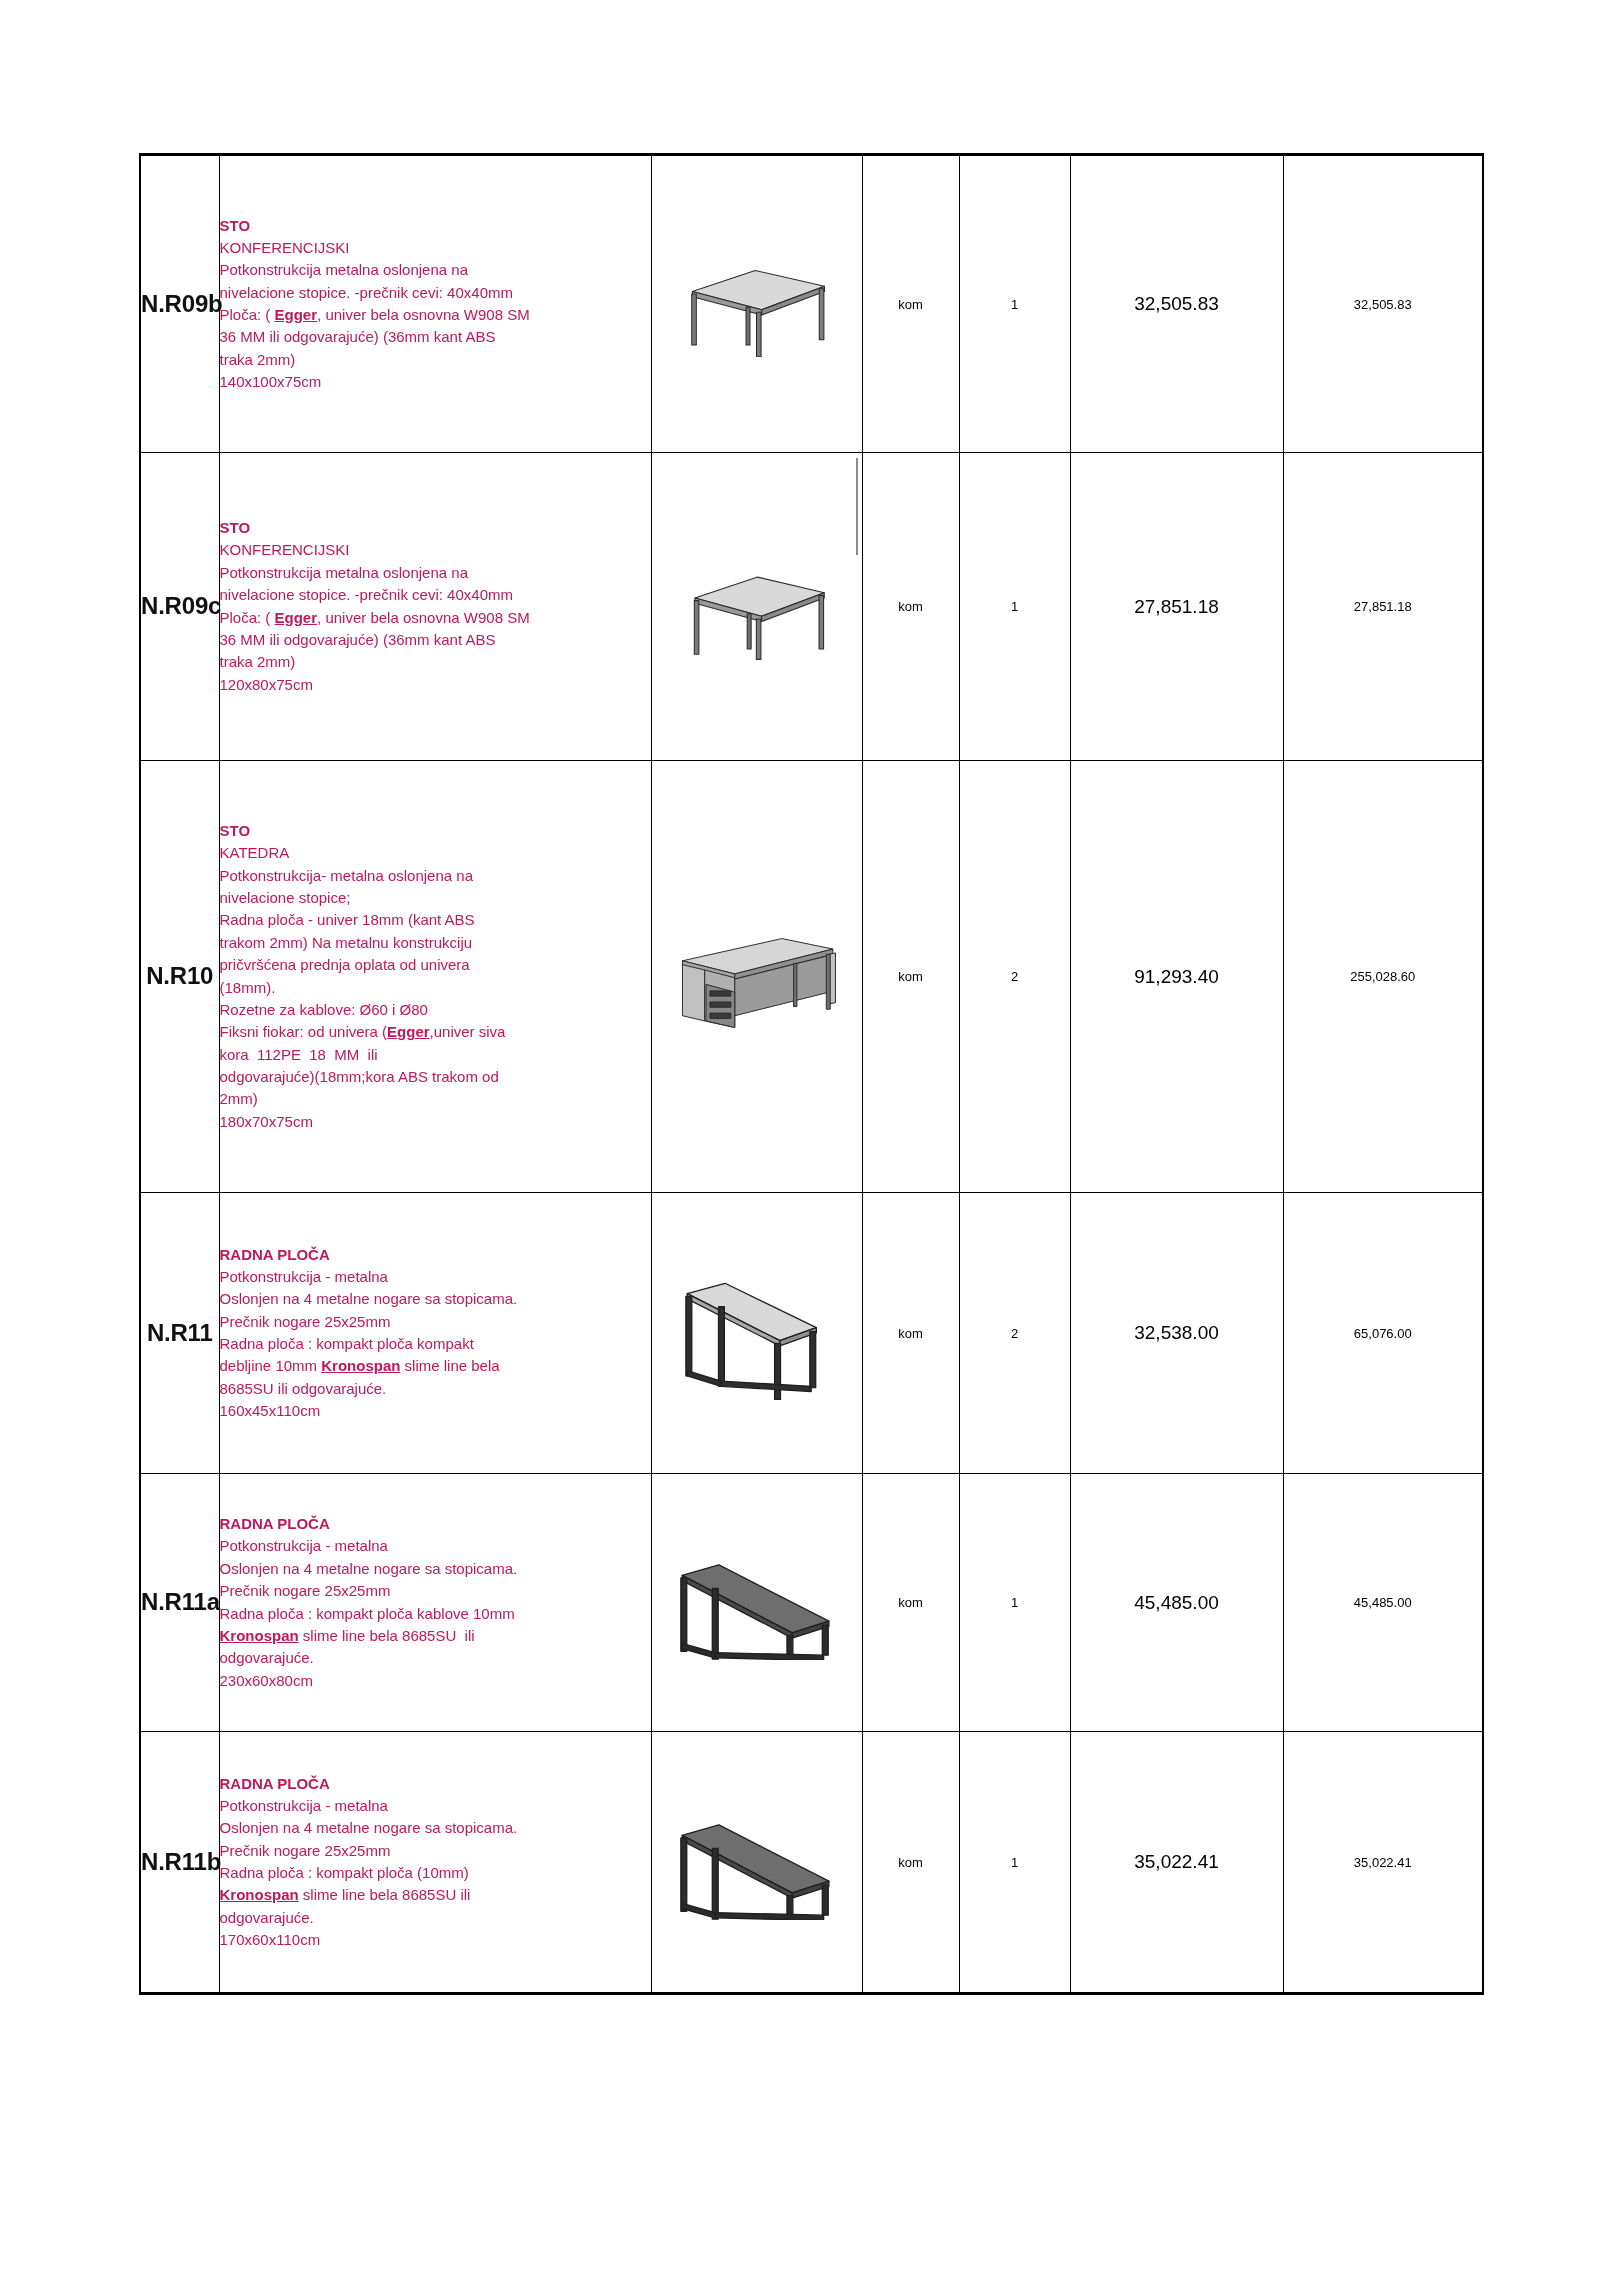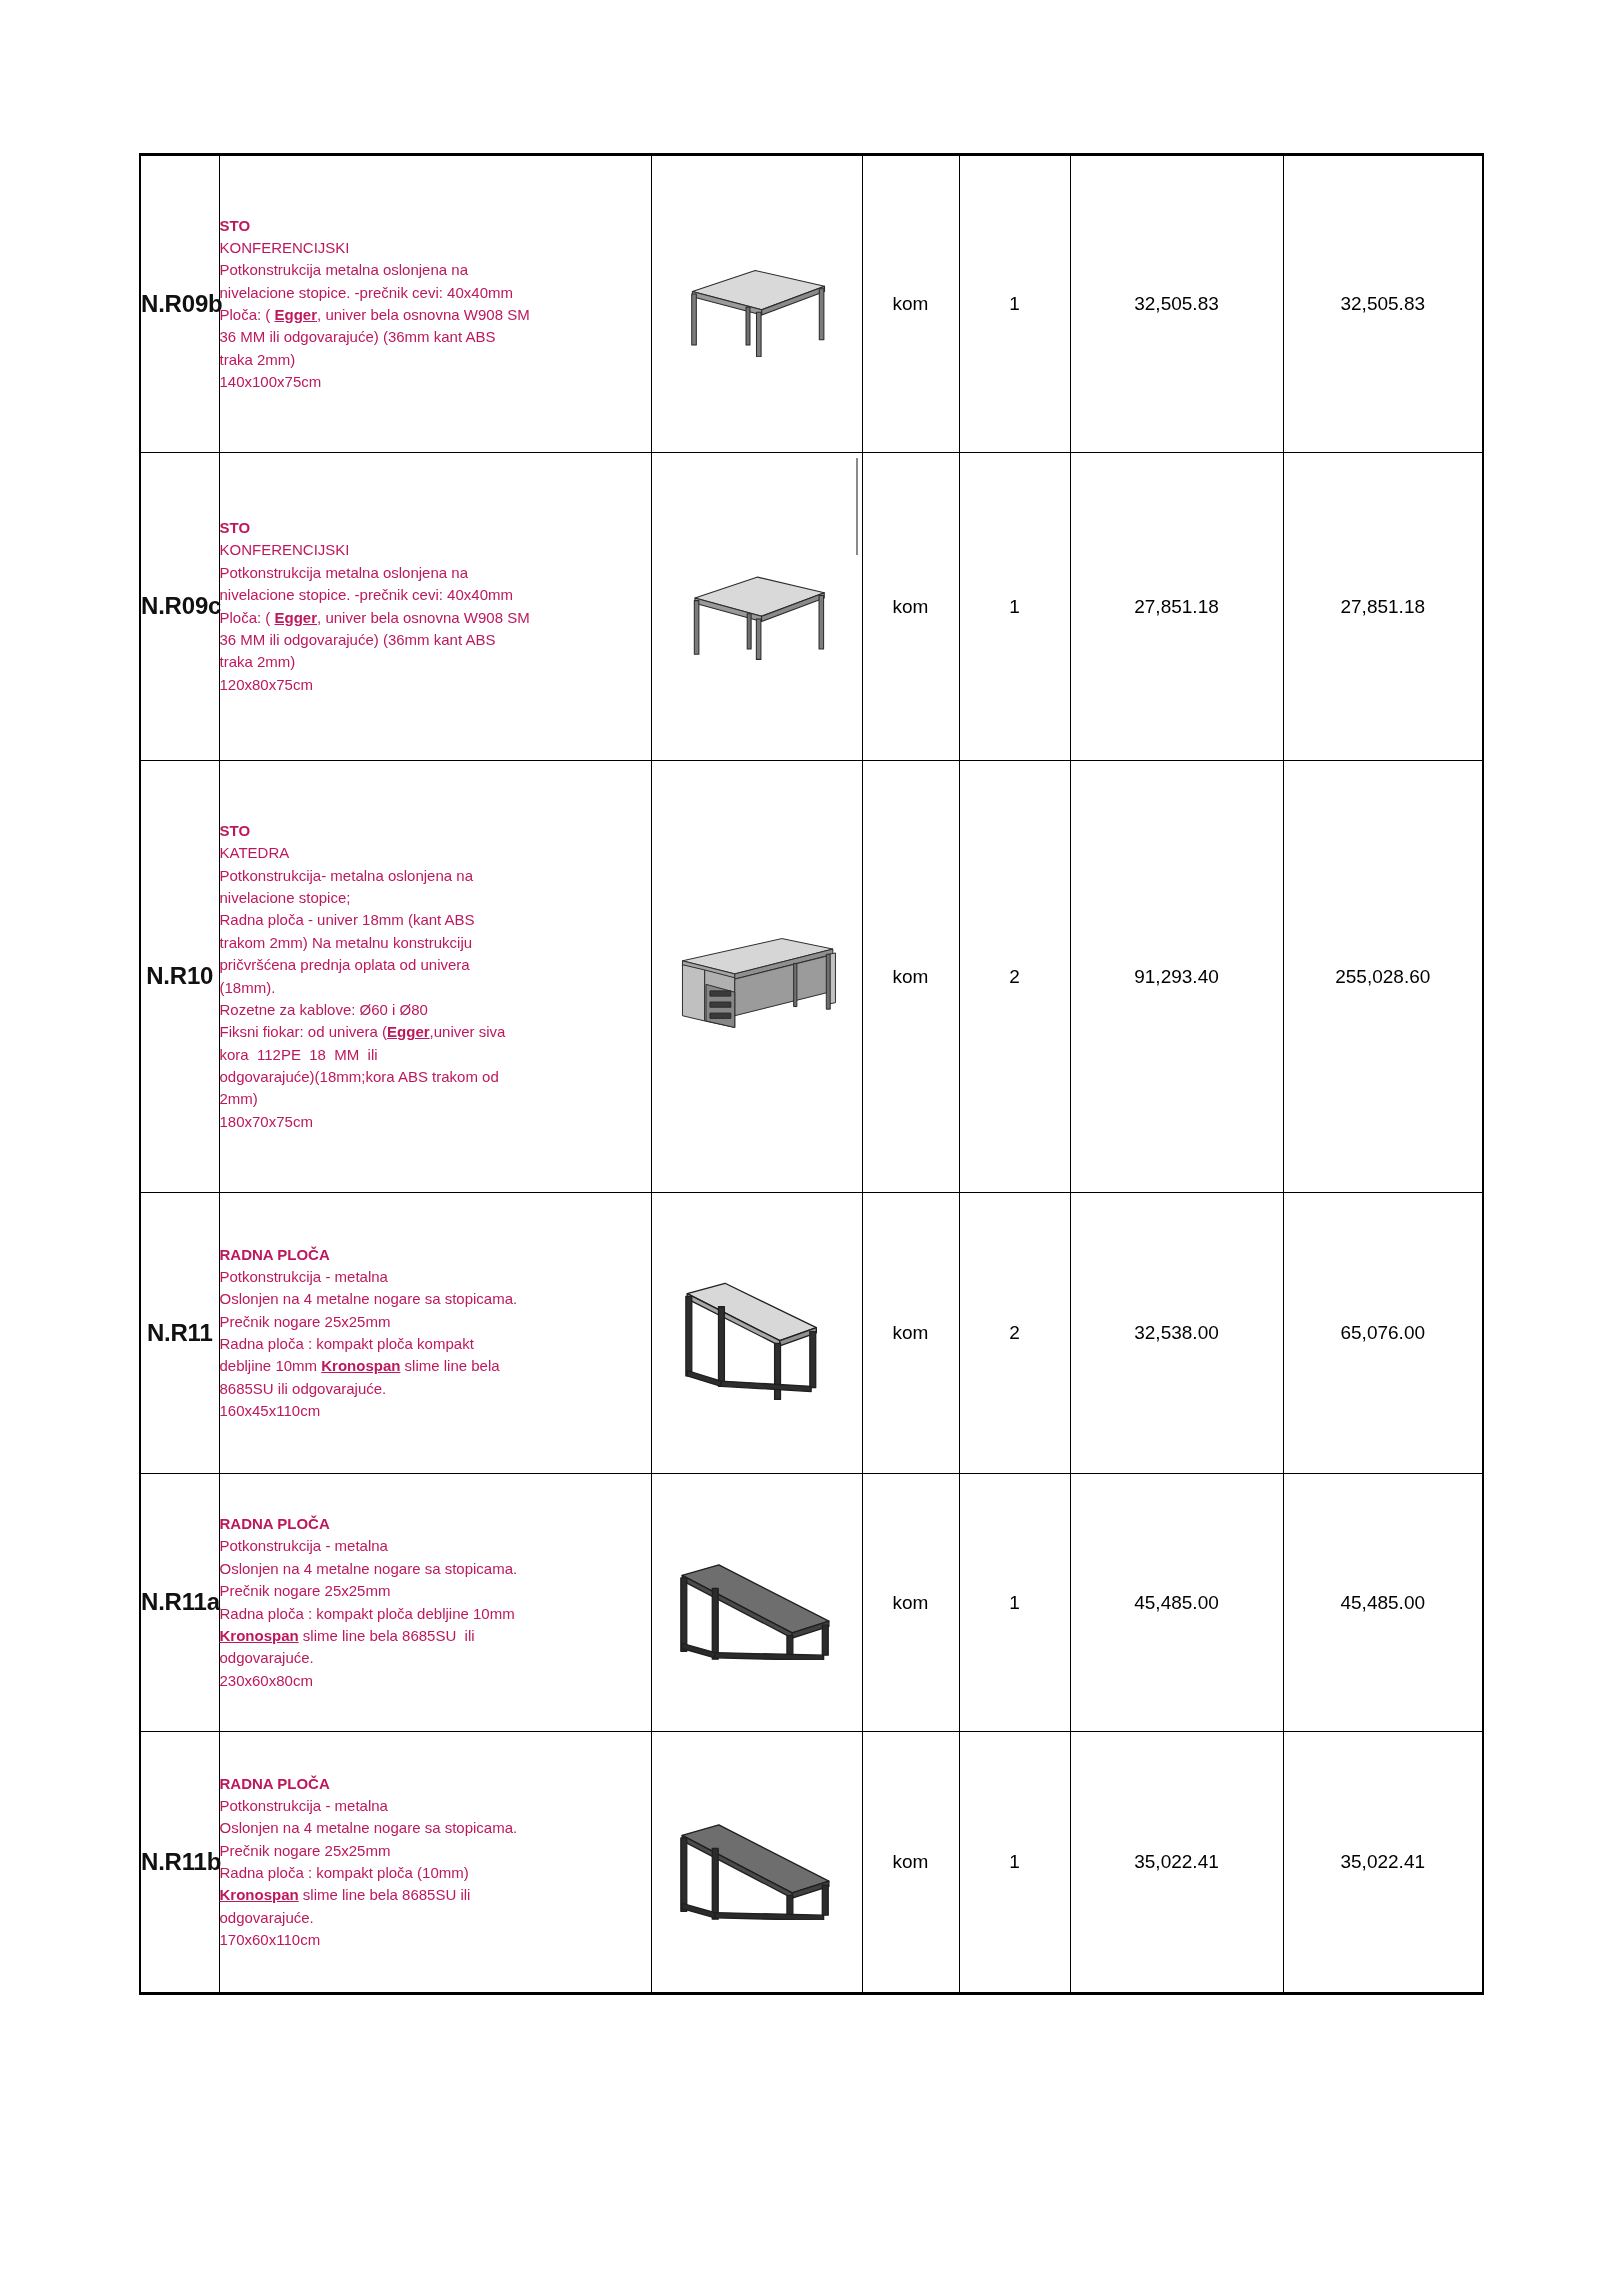--- a/index.html
+++ b/index.html
@@ -96,21 +96,21 @@
   td.img {
     text-align: center;
     vertical-align: middle;
     padding: 3.9px 2.6px;
   }
   td.img svg { display: block; margin: 0 auto; }
 
   td.num {
     text-align: center;
     vertical-align: middle;
-    font-size: 19px;
+    font-size: 13px;
     color: #000000;
   }
   td.price {
     background: #F2F2F2;
     text-align: center;
     vertical-align: middle;
     font-size: 19px;
     color: #000000;
   }
 
@@ -322,21 +322,21 @@
 
       <tr style="height:258px">
         <td class="code">
           <span>N.R11a</span>
         </td>
         <td class="desc">
           <span class="ln title">RADNA PLOČA</span>
           <span class="ln">Potkonstrukcija - metalna</span>
           <span class="ln">Oslonjen na 4 metalne nogare sa stopicama.</span>
           <span class="ln">Prečnik nogare 25x25mm</span>
-          <span class="ln">Radna ploča : kompakt ploča debljine 10mm</span>
+          <span class="ln">Radna ploča : kompakt ploča kablove 10mm</span>
           <span class="ln"><b>Kronospan</b> slime line bela 8685SU&nbsp; ili</span>
           <span class="ln">odgovarajuće.</span>
           <span class="ln">230x60x80cm</span>
         </td>
         <td class="img">
           <svg width="167" height="115" viewBox="0 0 255 175">
             <g stroke="#1f1f1f" stroke-width="2" stroke-linejoin="round">
               <polygon points="14,46 70,30 238,116 182,134" fill="#6e6e6e"></polygon>
               <polygon points="14,46 182,134 182,142 14,54" fill="#4a4a4a"></polygon>
               <polygon points="182,134 238,116 238,124 182,142" fill="#404040"></polygon>

